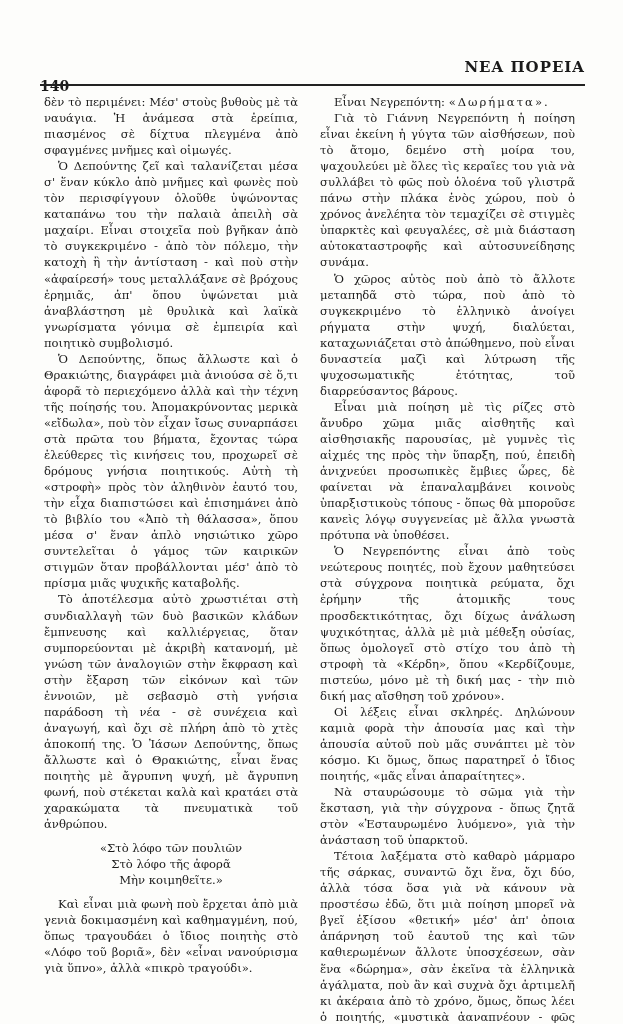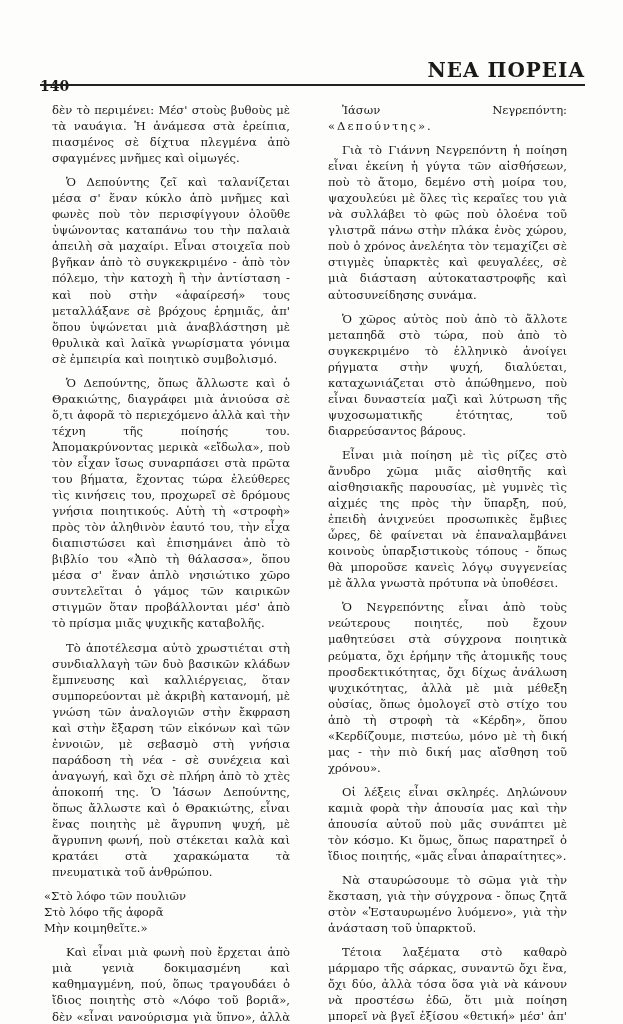--- a/index.html
+++ b/index.html
@@ -2,30 +2,30 @@
 <html><head>
 <meta charset="utf-8">
 <style>
   html, body { margin: 0; padding: 0; }
   body {
     width: 623px; height: 1024px; background: #fdfdfb; position: relative; overflow: hidden;
     font-family: "DejaVu Serif", serif; color: #1a1a1a;
   }
   .header { position: absolute; left: 40px; top: 58px; width: 545px; height: 24px; }
   .page-num { position: absolute; left: 0; top: 0; font-size: 14px; font-weight: bold; margin-top: 20px; }
-  .journal { position: absolute; right: 0; top: 0; font-size: 20px; font-weight: bold; letter-spacing: 1px; }
+  .journal { position: absolute; right: 0; top: 0; font-size: 15px; font-weight: bold; letter-spacing: 1px; }
   .rule { position: absolute; left: 40px; top: 84px; width: 545px; height: 2px; background: #222; }
   .col { position: absolute; top: 94px; font-size: 11.6px; line-height: 16.05px; text-align: justify; hyphens: manual; }
   .col-left { left: 44px; width: 254px; }
   .col-right { left: 320px; width: 255px; }
-  .col p { margin: 8px; text-indent: 14px; }
+  .col p { margin: 0; text-indent: 14px; }
   .col p.noindent { text-indent: 0; }
   .subhead { font-weight: normal; margin: 0 0 3px 0; text-indent: 0; }
   .poem { margin: 8px 0 8px 0; }
-  .poem div { text-indent: 0; text-align: left; }
+  .poem div { text-indent: 0; text-align: center; }
   .spaced { letter-spacing: 2px; }
 </style>
 </head>
 <body>
 
 <div class="header">
   <span class="page-num">140</span>
   <span class="journal">ΝΕΑ ΠΟΡΕΙΑ</span>
 </div>
 <div class="rule"></div>
@@ -38,22 +38,22 @@
   <div class="poem">
     <div>«Στὸ λόφο τῶν πουλιῶν</div>
     <div>Στὸ λόφο τῆς ἀφορᾶ</div>
     <div>Μὴν κοιμηθεῖτε.»</div>
   </div>
   <p>Καὶ εἶναι μιὰ φωνὴ ποὺ ἔρχεται ἀπὸ μιὰ γενιὰ δοκιμασμένη καὶ καθημαγμένη, πού, ὅπως τραγουδάει ὁ ἴδιος ποιητὴς στὸ «Λόφο τοῦ βοριᾶ», δὲν «εἶναι νανούρισμα γιὰ ὕπνο», ἀλλὰ «πικρὸ τραγούδι».</p>
 </div>
 
 <div class="col col-right">
   <p class="subhead">
-    <span>Ἰάσων Νεγρεπόντη:</span>
-    <span class="spaced">«Δεπούντης».</span>
+    <span>Εἶναι Νεγρεπόντη:</span>
+    <span class="spaced">«Δωρήματα».</span>
   </p>
   <p>Γιὰ τὸ Γιάννη Νεγρεπόντη ἡ ποίηση εἶναι ἐκείνη ἡ γύγτα τῶν αἰσθήσεων, ποὺ τὸ ἄτομο, δεμένο στὴ μοίρα του, ψαχουλεύει μὲ ὅλες τὶς κεραῖες του γιὰ νὰ συλλάβει τὸ φῶς ποὺ ὁλοένα τοῦ γλιστρᾶ πάνω στὴν πλάκα ἑνὸς χώρου, ποὺ ὁ χρόνος ἀνελέητα τὸν τεμαχίζει σὲ στιγμὲς ὑπαρκτὲς καὶ φευγαλέες, σὲ μιὰ διάσταση αὐτοκαταστροφῆς καὶ αὐτοσυνείδησης συνάμα.</p>
   <p>Ὁ χῶρος αὐτὸς ποὺ ἀπὸ τὸ ἄλλοτε μεταπηδᾶ στὸ τώρα, ποὺ ἀπὸ τὸ συγκεκριμένο τὸ ἑλληνικὸ ἀνοίγει ρήγματα στὴν ψυχή, διαλύεται, καταχωνιάζεται στὸ ἀπώθημενο, ποὺ εἶναι δυναστεία μαζὶ καὶ λύτρωση τῆς ψυχοσωματικῆς ἑτότητας, τοῦ διαρρεύσαντος βάρους.</p>
   <p>Εἶναι μιὰ ποίηση μὲ τὶς ρίζες στὸ ἄνυδρο χῶμα μιᾶς αἰσθητῆς καὶ αἰσθησιακῆς παρουσίας, μὲ γυμνὲς τὶς αἰχμές της πρὸς τὴν ὕπαρξη, πού, ἐπειδὴ ἀνιχνεύει προσωπικὲς ἔμβιες ὧρες, δὲ φαίνεται νὰ ἐπαναλαμβάνει κοινοὺς ὑπαρξιστικοὺς τόπους - ὅπως θὰ μποροῦσε κανεὶς λόγῳ συγγενείας μὲ ἄλλα γνωστὰ πρότυπα νὰ ὑποθέσει.</p>
   <p>Ὁ Νεγρεπόντης εἶναι ἀπὸ τοὺς νεώτερους ποιητές, ποὺ ἔχουν μαθητεύσει στὰ σύγχρονα ποιητικὰ ρεύματα, ὄχι ἐρήμην τῆς ἀτομικῆς τους προσδεκτικότητας, ὄχι δίχως ἀνάλωση ψυχικότητας, ἀλλὰ μὲ μιὰ μέθεξη οὐσίας, ὅπως ὁμολογεῖ στὸ στίχο του ἀπὸ τὴ στροφὴ τὰ «Κέρδη», ὅπου «Κερδίζουμε, πιστεύω, μόνο μὲ τὴ δική μας - τὴν πιὸ δική μας αἴσθηση τοῦ χρόνου».</p>
   <p>Οἱ λέξεις εἶναι σκληρές. Δηλώνουν καμιὰ φορὰ τὴν ἀπουσία μας καὶ τὴν ἀπουσία αὐτοῦ ποὺ μᾶς συνάπτει μὲ τὸν κόσμο. Κι ὅμως, ὅπως παρατηρεῖ ὁ ἴδιος ποιητής, «μᾶς εἶναι ἀπαραίτητες».</p>
   <p>Νὰ σταυρώσουμε τὸ σῶμα γιὰ τὴν ἔκσταση, γιὰ τὴν σύγχρονα - ὅπως ζητᾶ στὸν «Ἐσταυρωμένο λυόμενο», γιὰ τὴν ἀνάσταση τοῦ ὑπαρκτοῦ.</p>
   <p>Τέτοια λαξέματα στὸ καθαρὸ μάρμαρο τῆς σάρκας, συναντῶ ὄχι ἕνα, ὄχι δύο, ἀλλὰ τόσα ὅσα γιὰ νὰ κάνουν νὰ προστέσω ἐδῶ, ὅτι μιὰ ποίηση μπορεῖ νὰ βγεῖ ἐξίσου «θετική» μέσ' ἀπ' ὁποια ἀπάρνηση τοῦ ἑαυτοῦ της καὶ τῶν καθιερωμένων ἄλλοτε ὑποσχέσεων, σὰν ἕνα «δώρημα», σὰν ἐκεῖνα τὰ ἑλληνικὰ ἀγάλματα, ποὺ ἂν καὶ συχνὰ ὄχι ἀρτιμελῆ κι ἀκέραια ἀπὸ τὸ χρόνο, ὅμως, ὅπως λέει ὁ ποιητής, «μυστικὰ ἀαναπνέουν - φῶς αἰσθήσεων ἀγνώστων».</p>
 
 </div>

